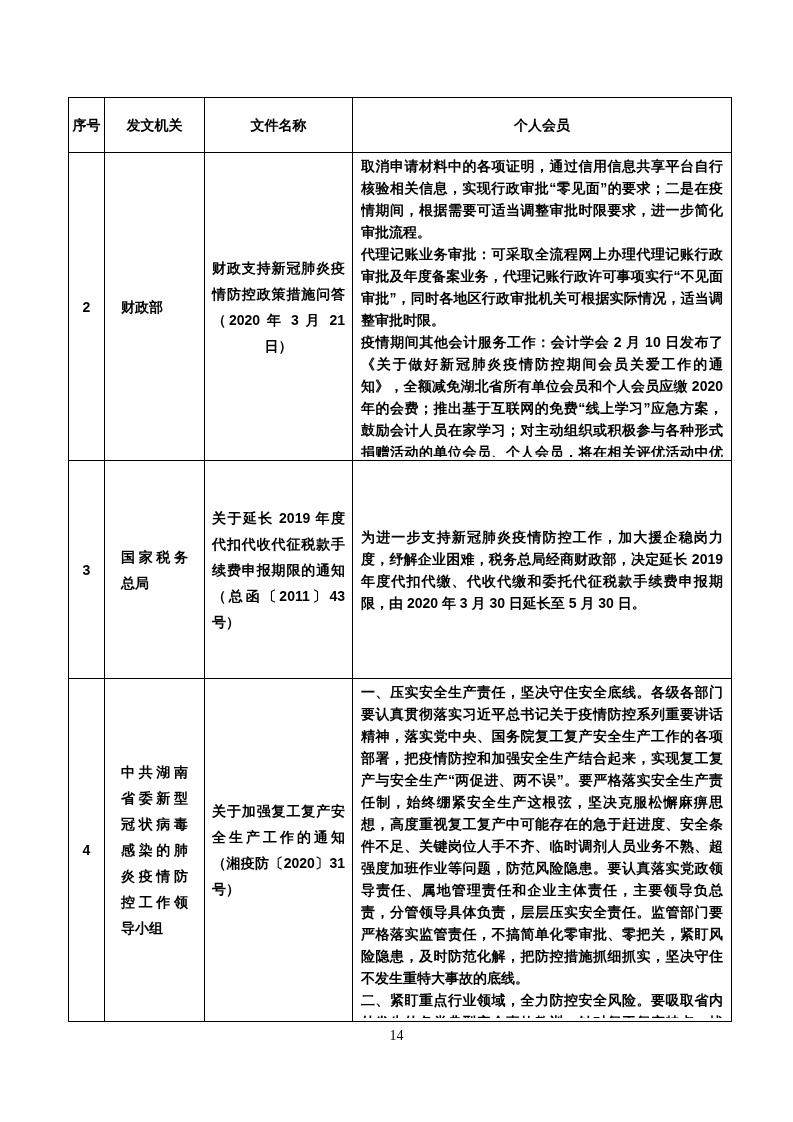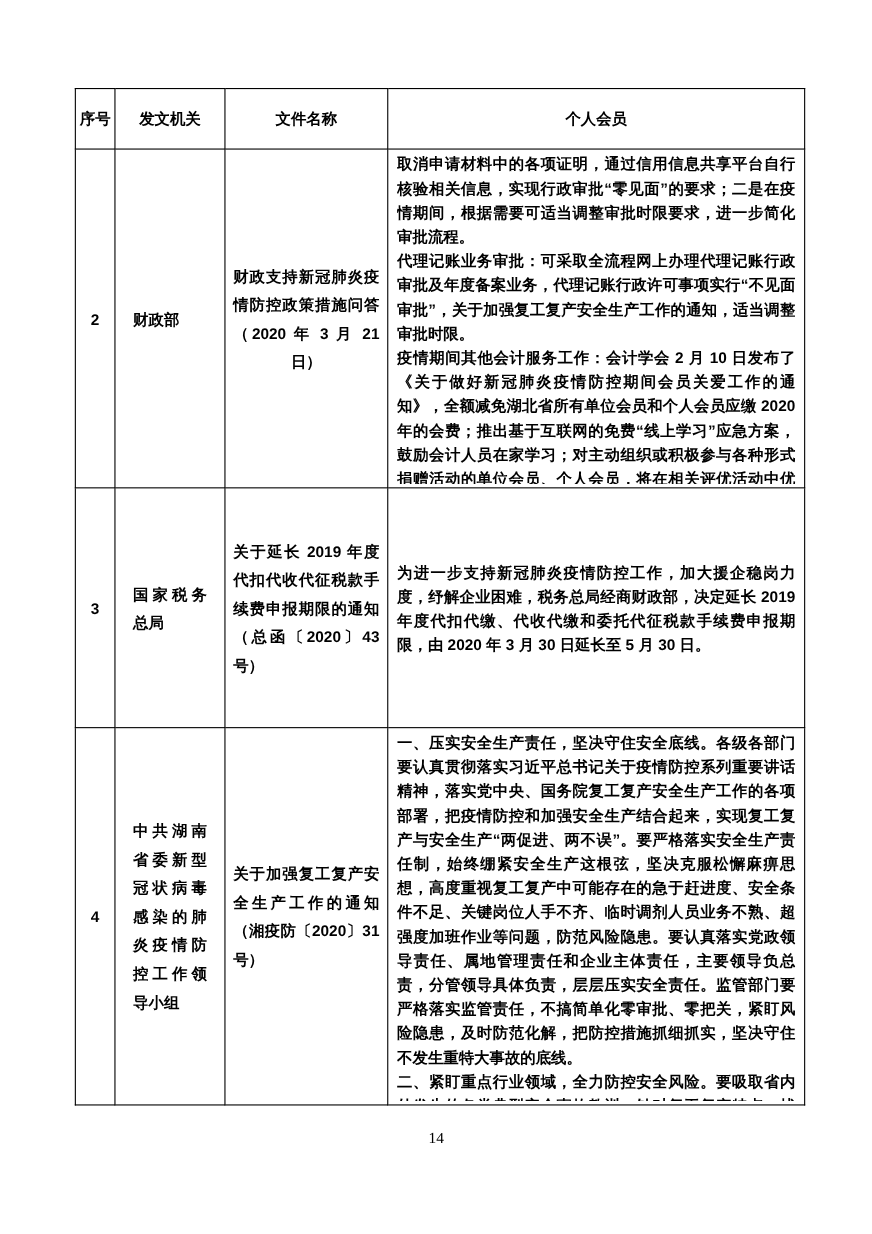--- a/index.html
+++ b/index.html
@@ -16,21 +16,21 @@
     position: absolute;
     left: 0; top: 0;
     width: 793px;
     height: 1122px;
     background: #fff;
     overflow: hidden;
   }
   table.doc-table {
     position: absolute;
     left: 68px;
-    top: 80px;
+    top: 97px;
     border-collapse: collapse;
     table-layout: fixed;
     width: 663px;
   }
   .doc-table th, .doc-table td {
     border: 1.5px solid #000;
     font-size: 14px;
     font-weight: bold;
     padding: 0;
     vertical-align: middle;
@@ -112,30 +112,30 @@
         <th>个人会员</th>
       </tr>
 
       <tr class="row-2">
         <td class="idx-cell">2</td>
         <td class="agency-cell">财政部</td>
         <td class="name-cell center-last">财政支持新冠肺炎疫情防控政策措施问答（2020 年 3 月 21 日）</td>
         <td class="content-cell">
           <div class="clip clip-r2">
             <p>取消申请材料中的各项证明，通过信用信息共享平台自行核验相关信息，实现行政审批“零见面”的要求；二是在疫情期间，根据需要可适当调整审批时限要求，进一步简化审批流程。</p>
-            <p>代理记账业务审批：可采取全流程网上办理代理记账行政审批及年度备案业务，代理记账行政许可事项实行“不见面审批”，关于加强复工复产安全生产工作的通知，适当调整审批时限。</p>
+            <p>代理记账业务审批：可采取全流程网上办理代理记账行政审批及年度备案业务，代理记账行政许可事项实行“不见面审批”，同时各地区行政审批机关可根据实际情况，适当调整审批时限。</p>
             <p>疫情期间其他会计服务工作：会计学会 2 月 10 日发布了《关于做好新冠肺炎疫情防控期间会员关爱工作的通知》，全额减免湖北省所有单位会员和个人会员应缴 2020 年的会费；推出基于互联网的免费“线上学习”应急方案，鼓励会计人员在家学习；对主动组织或积极参与各种形式捐赠活动的单位会员、个人会员，将在相关评优活动中优先推荐和评定。</p>
           </div>
         </td>
       </tr>
 
       <tr class="row-3">
         <td class="idx-cell">3</td>
         <td class="agency-cell">国家税务总局</td>
-        <td class="name-cell">关于延长 2019 年度代扣代收代征税款手续费申报期限的通知（总函〔2020〕43 号）</td>
+        <td class="name-cell">关于延长 2019 年度代扣代收代征税款手续费申报期限的通知（总函〔2011〕43 号）</td>
         <td class="content-cell v-middle">
           <p>为进一步支持新冠肺炎疫情防控工作，加大援企稳岗力度，纾解企业困难，税务总局经商财政部，决定延长 2019 年度代扣代缴、代收代缴和委托代征税款手续费申报期限，由 2020 年 3 月 30 日延长至 5 月 30 日。</p>
         </td>
       </tr>
 
       <tr class="row-4">
         <td class="idx-cell">4</td>
         <td class="agency-cell">中共湖南省委新型冠状病毒感染的肺炎疫情防控工作领导小组</td>
         <td class="name-cell">关于加强复工复产安全生产工作的通知（湘疫防〔2020〕31 号）</td>
         <td class="content-cell">

